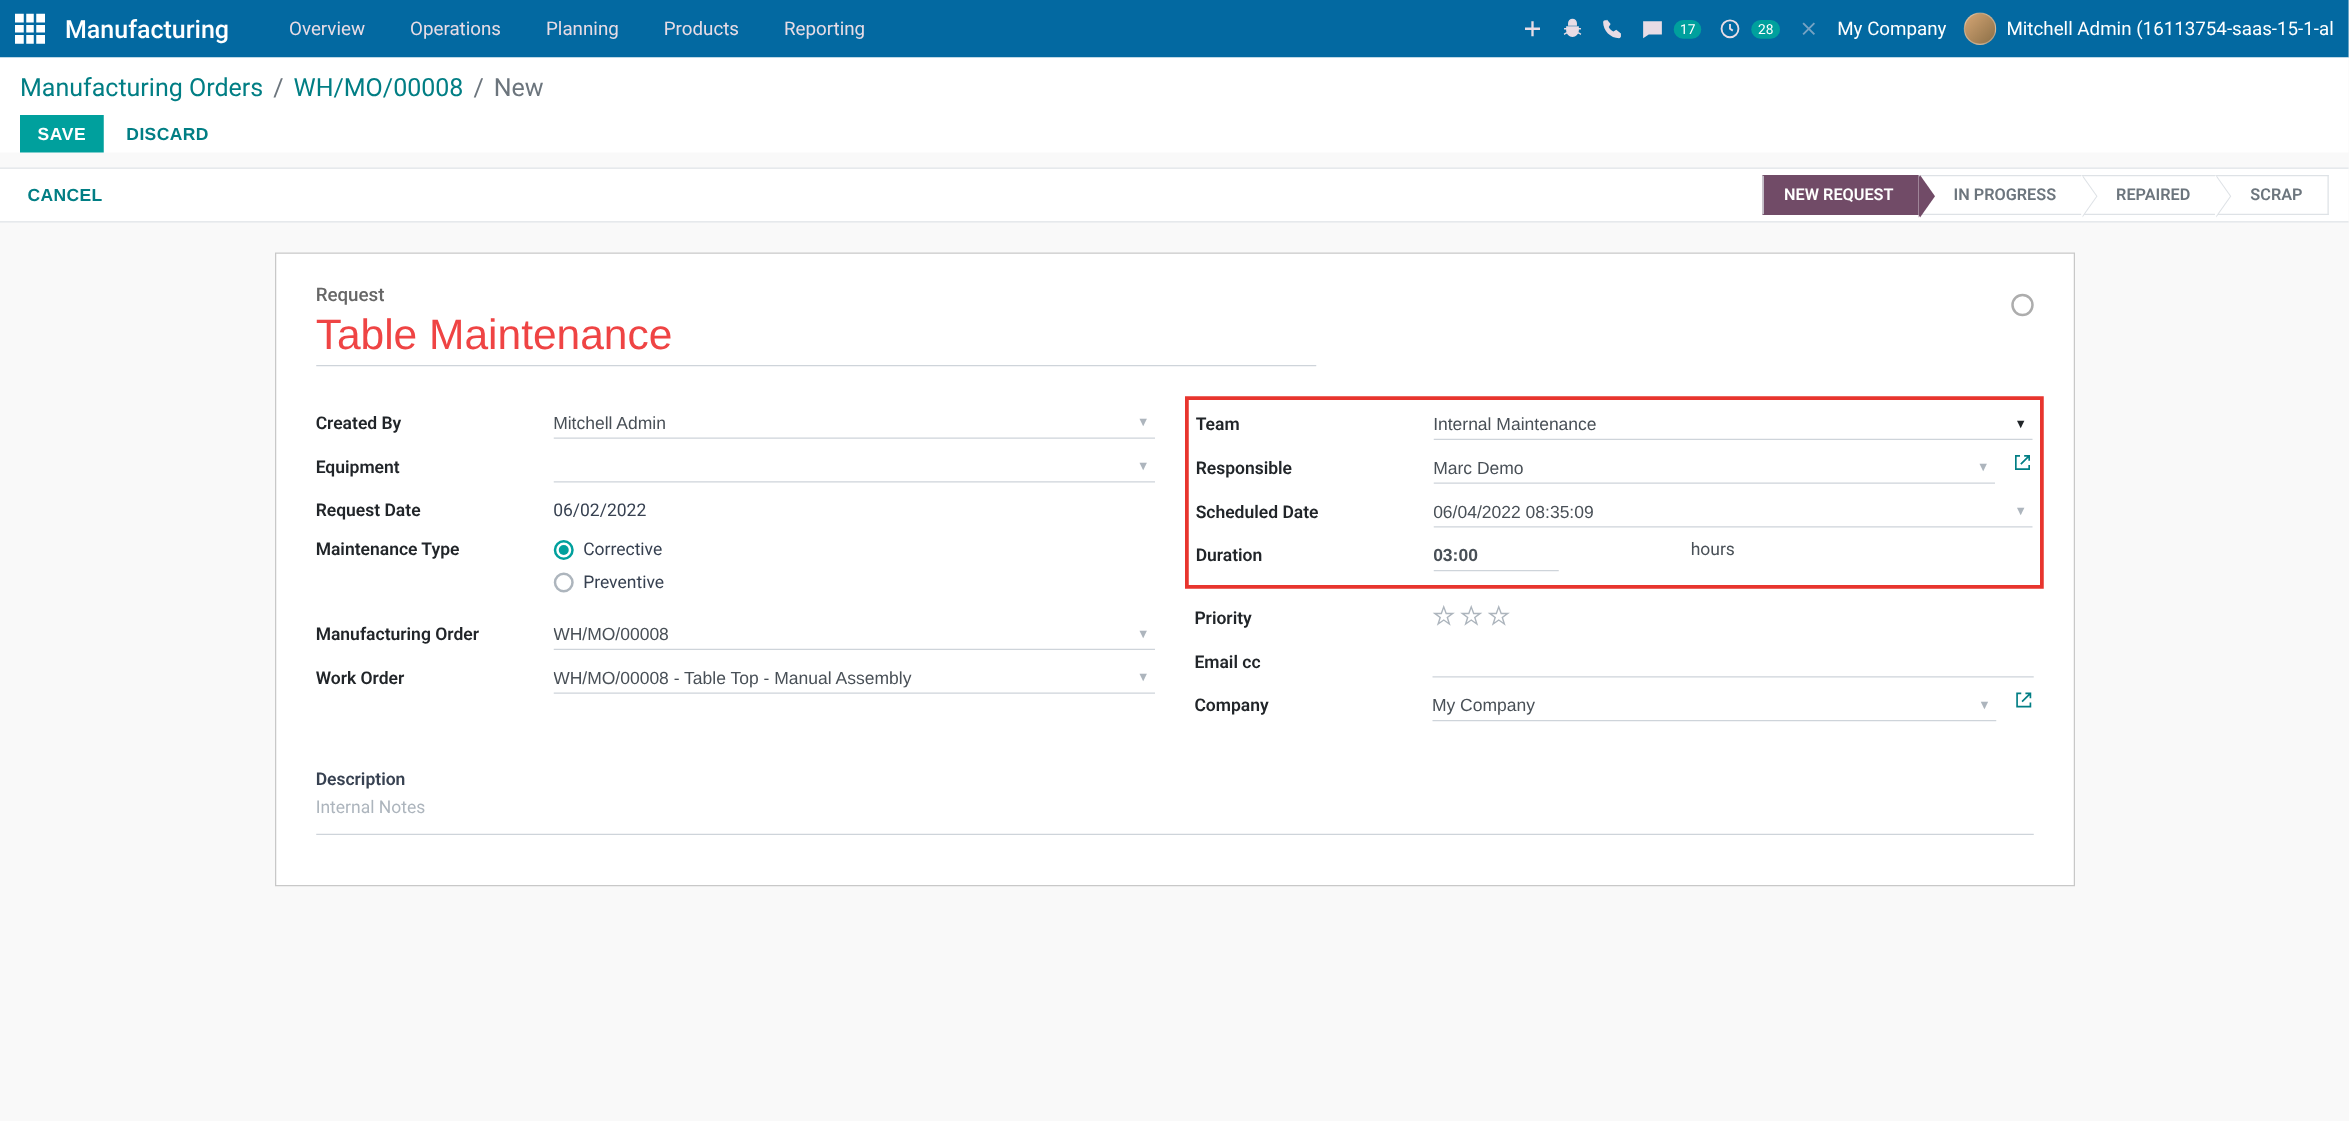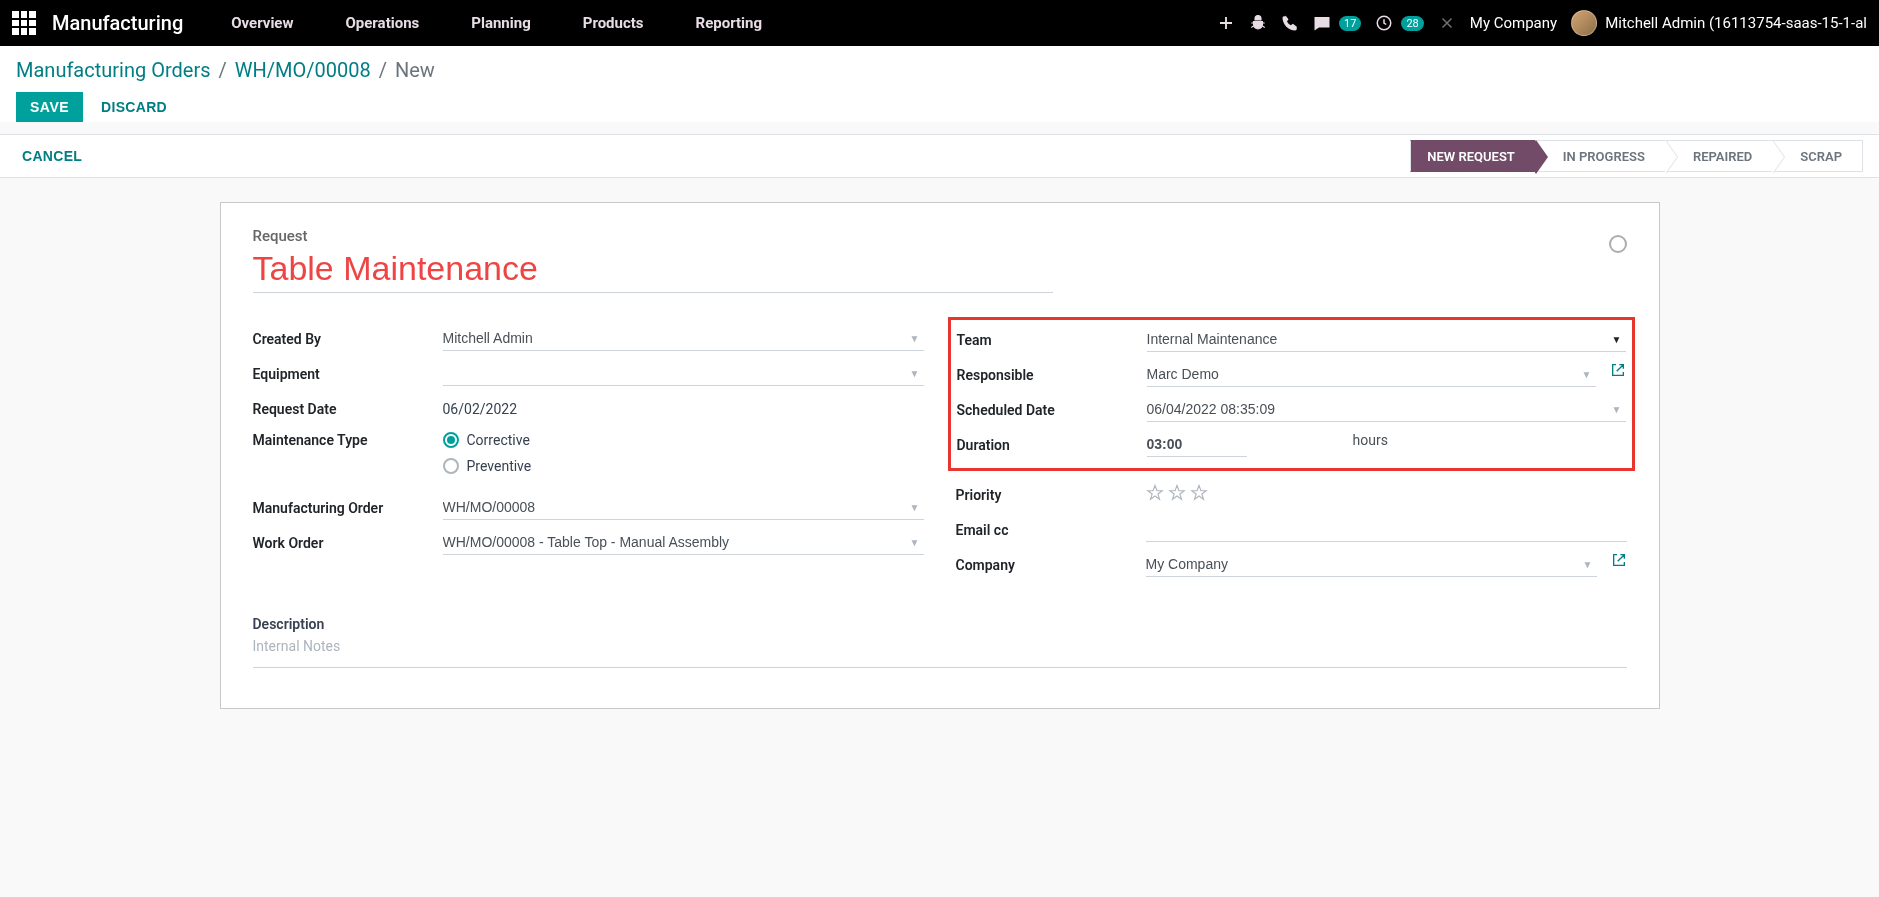--- a/index.html
+++ b/index.html
@@ -1,22 +1,22 @@
 <!DOCTYPE html>
 <html><head>
 <meta charset="utf-8">
 <style>
   * { box-sizing: border-box; margin: 0; padding: 0; }
   body { font-family: -apple-system, BlinkMacSystemFont, "Segoe UI", Roboto, "Helvetica Neue", sans-serif; font-size: 14px; color: #374151; background: #f9f9f9; }
   
-  .topnav { background: #000000; color: #fff; height: 46px; display: flex; align-items: center; padding: 0 12px; gap: 8px; }
+  .topnav { background: #0369a1; color: #fff; height: 46px; display: flex; align-items: center; padding: 0 12px; gap: 8px; }
   .apps-icon { width: 24px; height: 24px; display: grid; grid-template-columns: repeat(3,1fr); grid-template-rows: repeat(3,1fr); gap: 2px; cursor: pointer; }
   .apps-icon span { background: #fff; }
   .brand { font-size: 20px; font-weight: 500; margin-left: 8px; margin-right: 24px; }
-  .nav-items { display: flex; gap: 20px; font-weight: bold; }
+  .nav-items { display: flex; gap: 4px; }
   .nav-item { padding: 10px 16px; cursor: pointer; color: #e8dce5; font-size: 15px; }
   .nav-right { margin-left: auto; display: flex; align-items: center; gap: 14px; }
   .nav-icon { color: #e8dce5; cursor: pointer; position: relative; display: flex; align-items: center; gap: 10px; }
   .nav-icon svg { width: 18px; height: 18px; fill: currentColor; }
   .badge { background: #00A09D; color: #fff; font-size: 11px; padding: 1px 5px; border-radius: 8px; margin-left: -2px; }
   .company-name { color: #fff; font-size: 15px; cursor: pointer; }
   .user-block { display: flex; align-items: center; gap: 8px; cursor: pointer; }
   .avatar { width: 26px; height: 26px; border-radius: 50%; background: linear-gradient(135deg,#d4a574,#8b6f47); border: 1px solid rgba(255,255,255,0.3); }
   .user-name { color: #fff; font-size: 15px; white-space: nowrap; max-width: 300px; overflow: hidden; }
   

